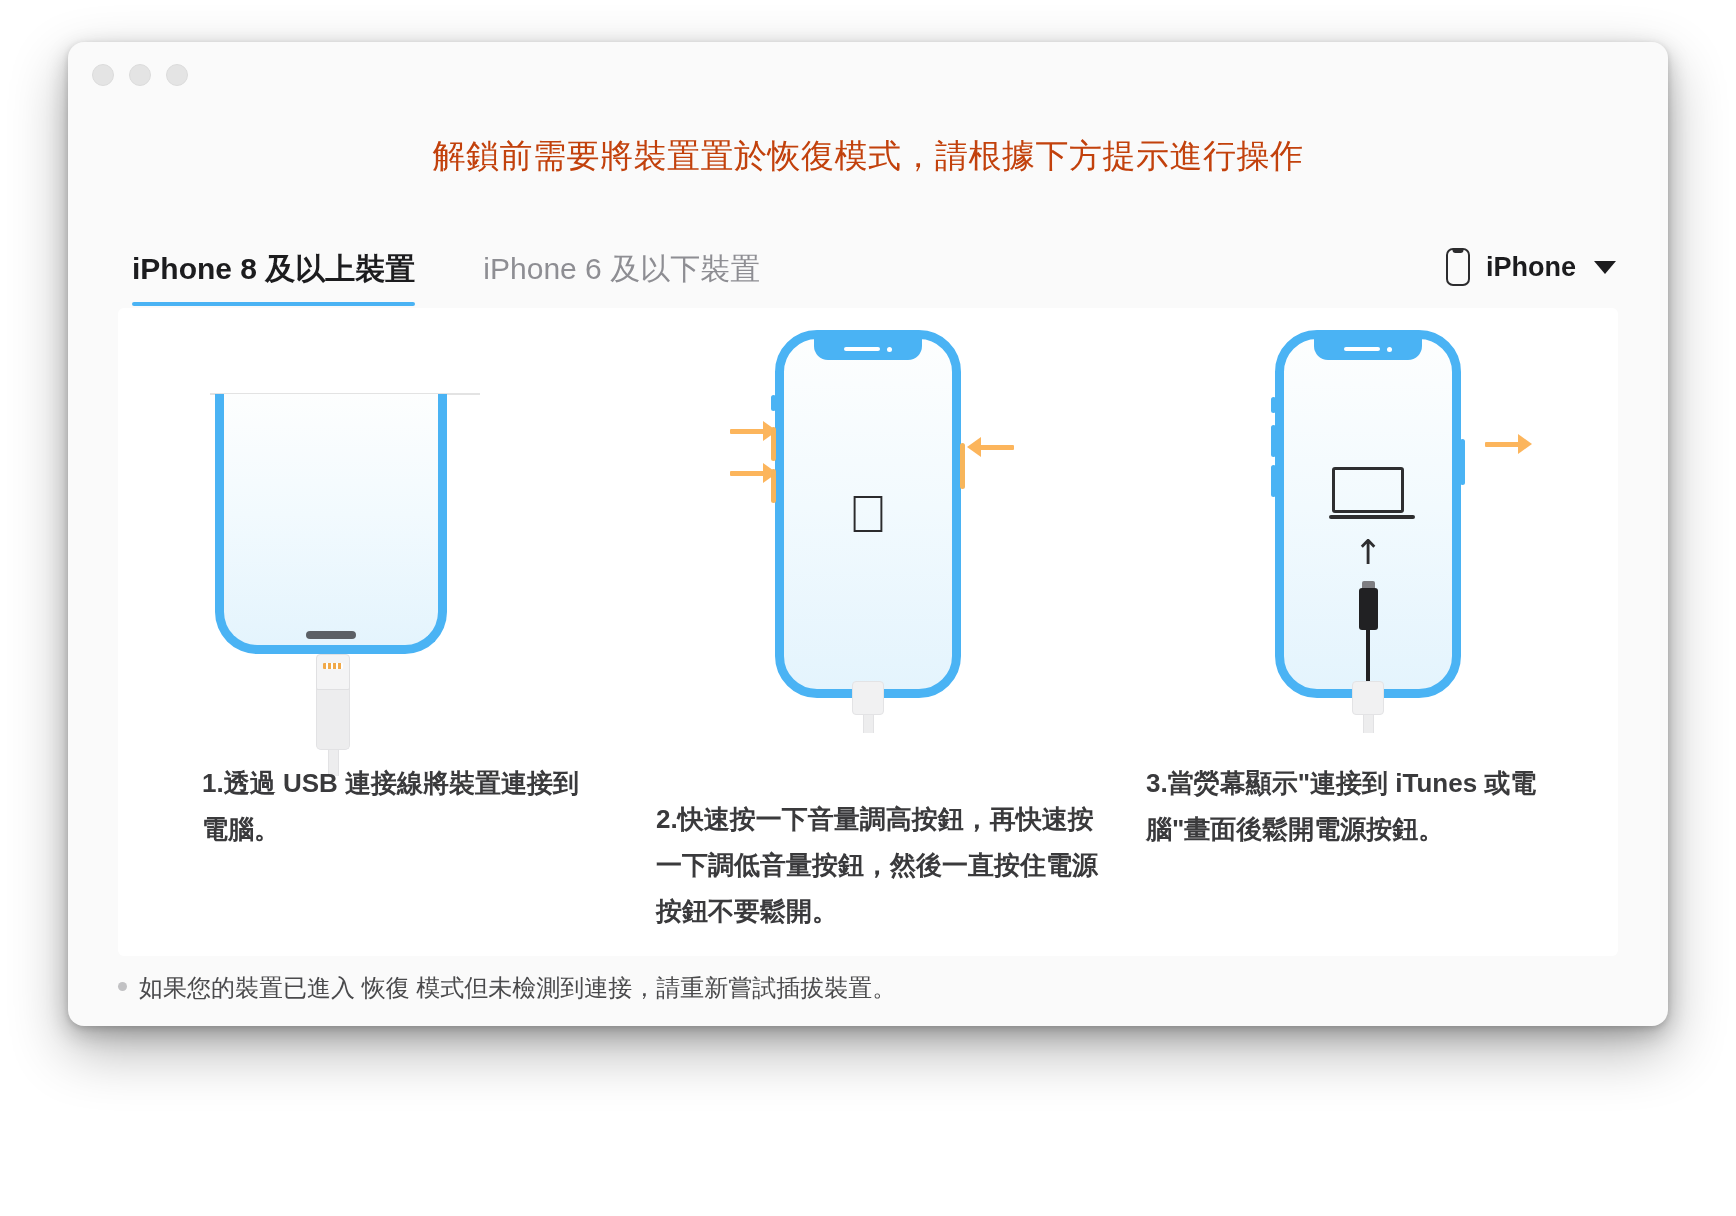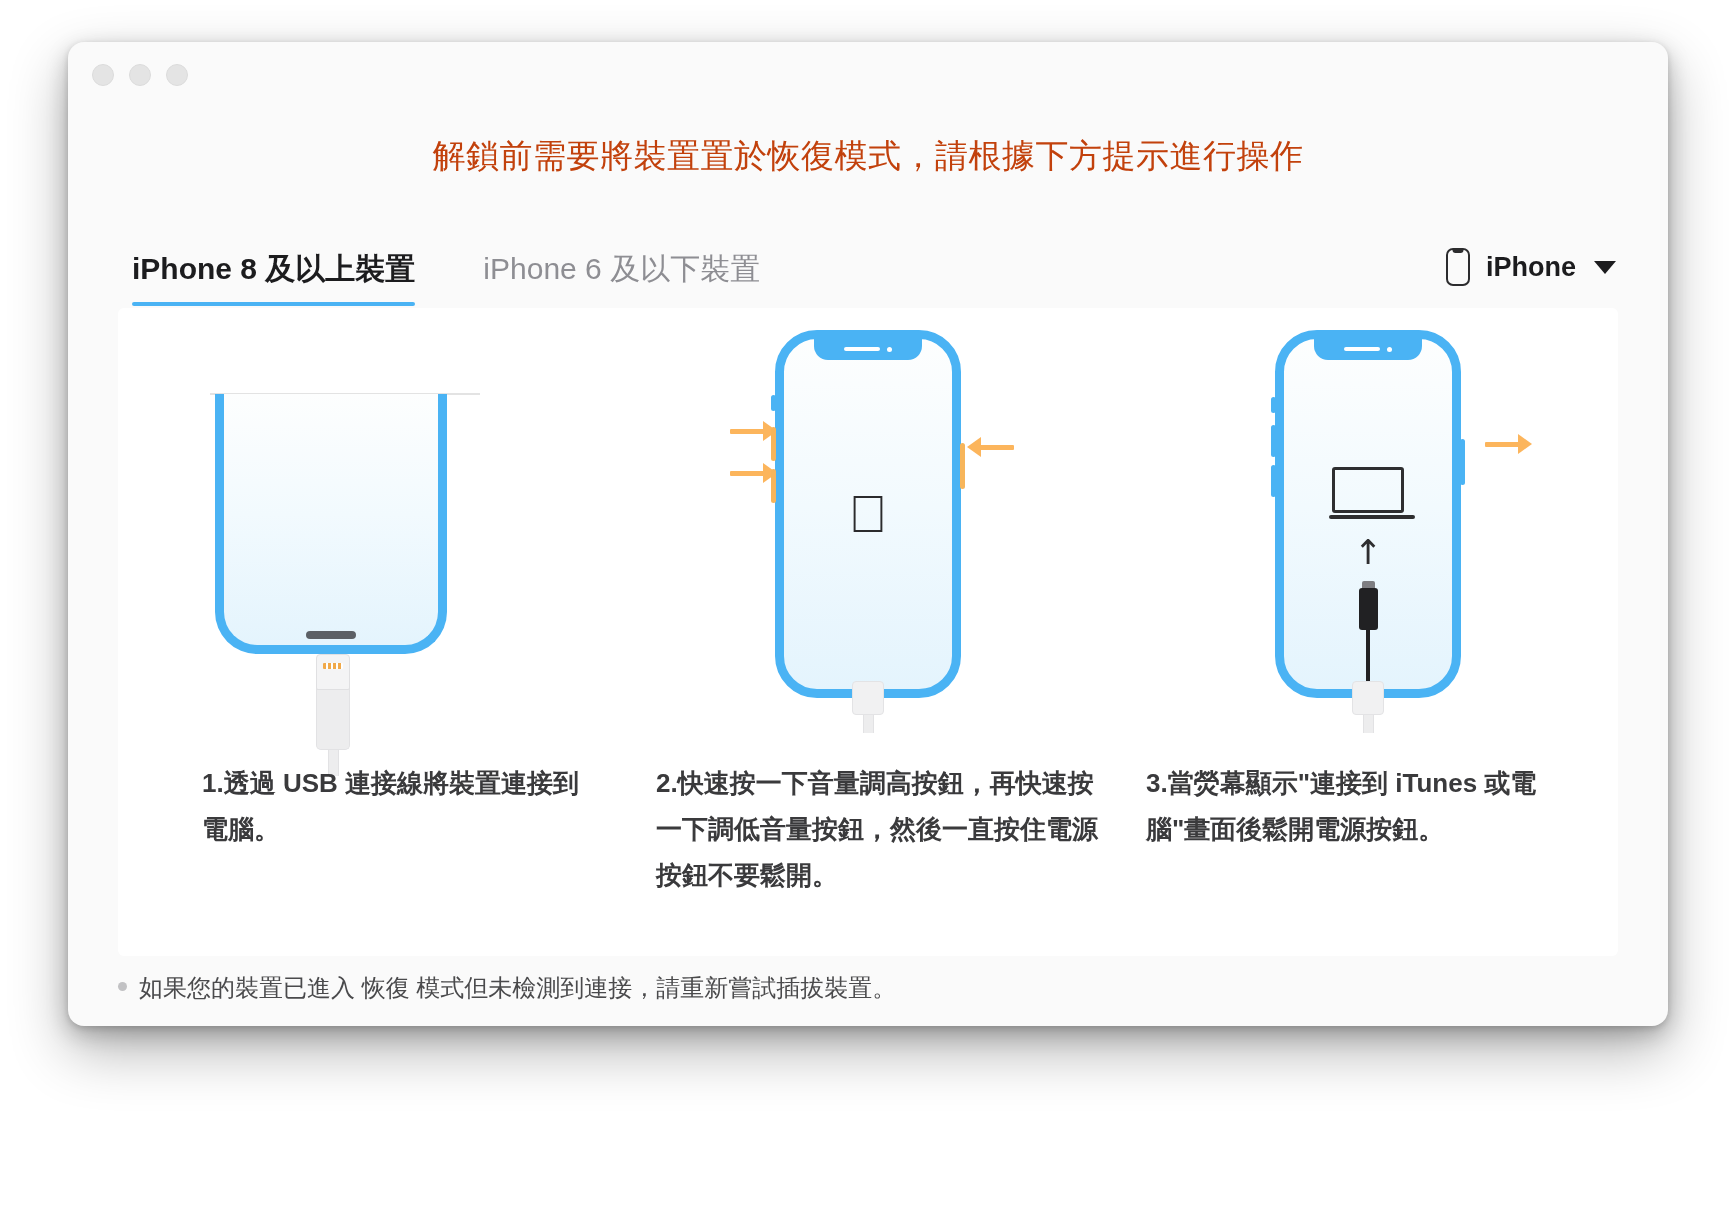--- a/index.html
+++ b/index.html
@@ -414,21 +414,21 @@
     position: absolute;
     top: 452px;
     left: 0; right: 0;
     padding: 0 36px 0 36px;
     font-size: 26px;
     line-height: 46px;
     color: #3a3a3c;
     font-weight: 600;
   }
   .step-col:nth-child(1) .caption { padding-left: 84px; padding-right: 18px; }
-  .step-col:nth-child(2) .caption { padding-left: 38px; padding-right: 20px; }
+  .step-col:nth-child(2) .caption { padding-left: 38px; padding-right: 20px; margin-top: 36px; }
   .step-col:nth-child(3) .caption { padding-left: 28px; padding-right: 26px; }
 
   
   .notes {
     position: absolute;
     left: 50px;
     right: 50px;
     top: 930px;
   }
   .note {

